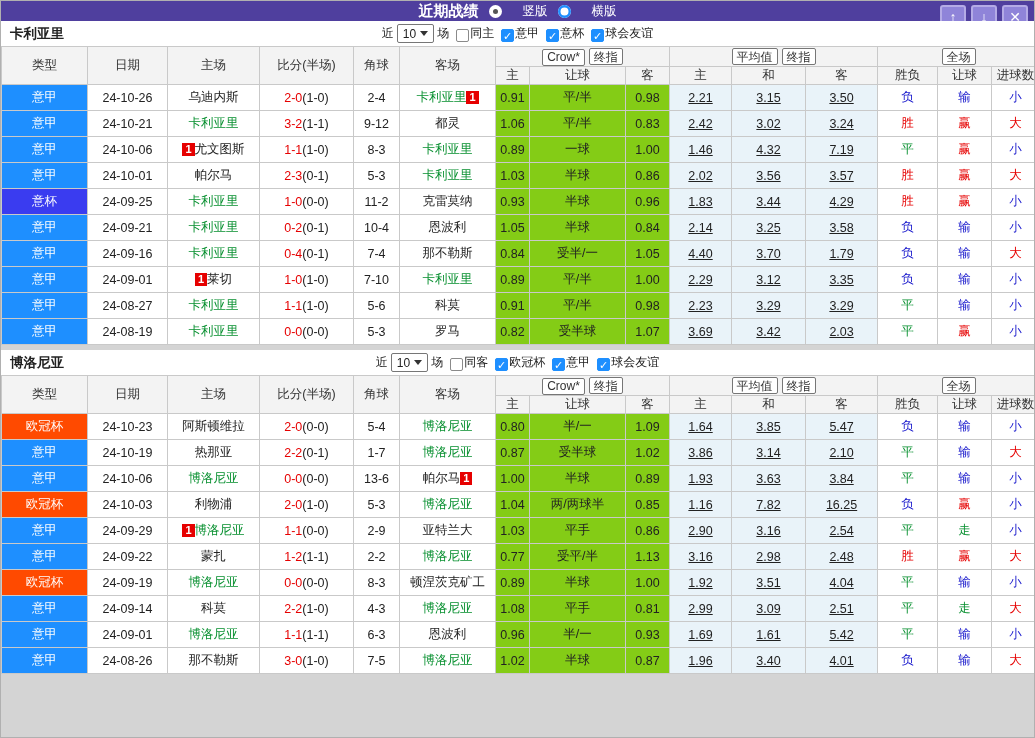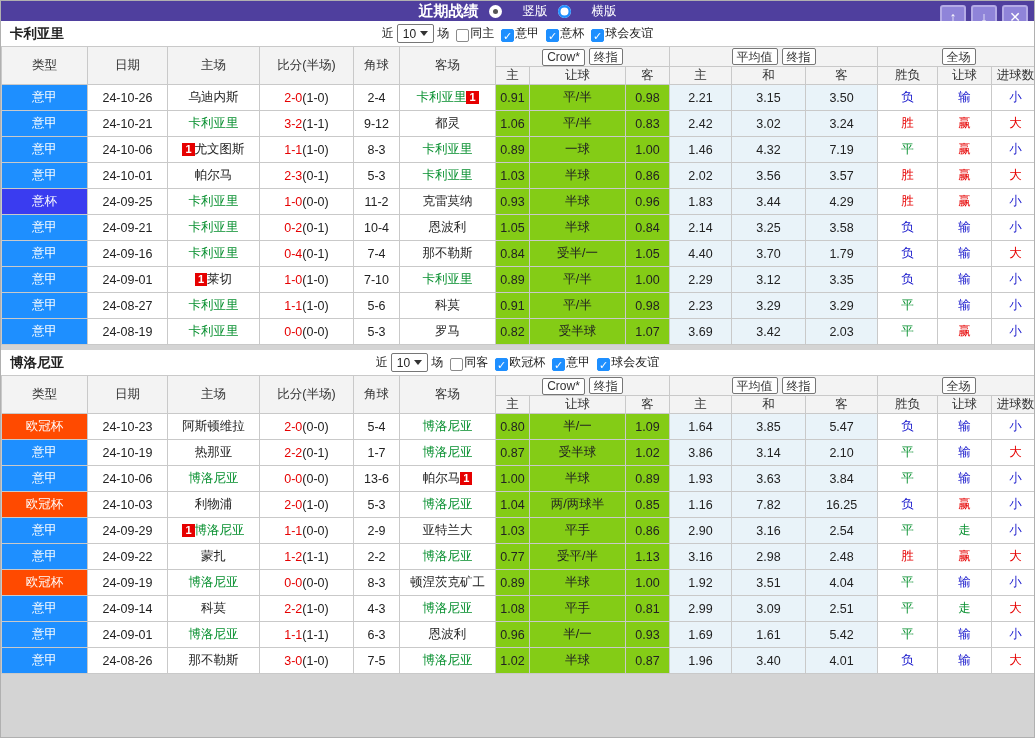--- a/index.html
+++ b/index.html
@@ -40,21 +40,21 @@
   .group-cell .selectbox { height:17px; padding:0 4px; margin:0 2px; font-size:12px;flex-direction:column; }
   tbody td { height:26px; font-size:12.5px; }
   td.type-cell { color:#fff; }
   .type-serie_a { background:var(--c-serie-a,#1e8fff); }
   .type-coppa   { background:var(--c-coppa,#3a3cf0); }
   .type-ucl     { background:var(--c-ucl,#ff4a00); }
   .focus { color:var(--c-focus,#089030); }
   .score-ft { color:var(--c-score,#e60000); }
   .badge1 { display:inline-block; background:#e60000; color:#fff; font-size:11px; line-height:13px; padding:0 3px; font-weight:bold; }
   td.crow-bg { background:#84cc16; }
-  td.avg-bg  { background:#e9f3f9; }
+  td.avg-bg  { background:#e9f3f9;text-decoration:underline; }
   .c-r { color:var(--c-red,#e60000); }
   .c-g { color:var(--c-green,#089030); }
   .c-b { color:var(--c-blue,#1717cc); }
   .summary { height:25px; line-height:24px; text-align:center; background:#fff; border:1px solid #c9c9c9; border-top:none; font-size:12.5px; color:#222; }
 </style>
 </head>
 <body>
 
 <div class="window">
   <div class="titlebar">

